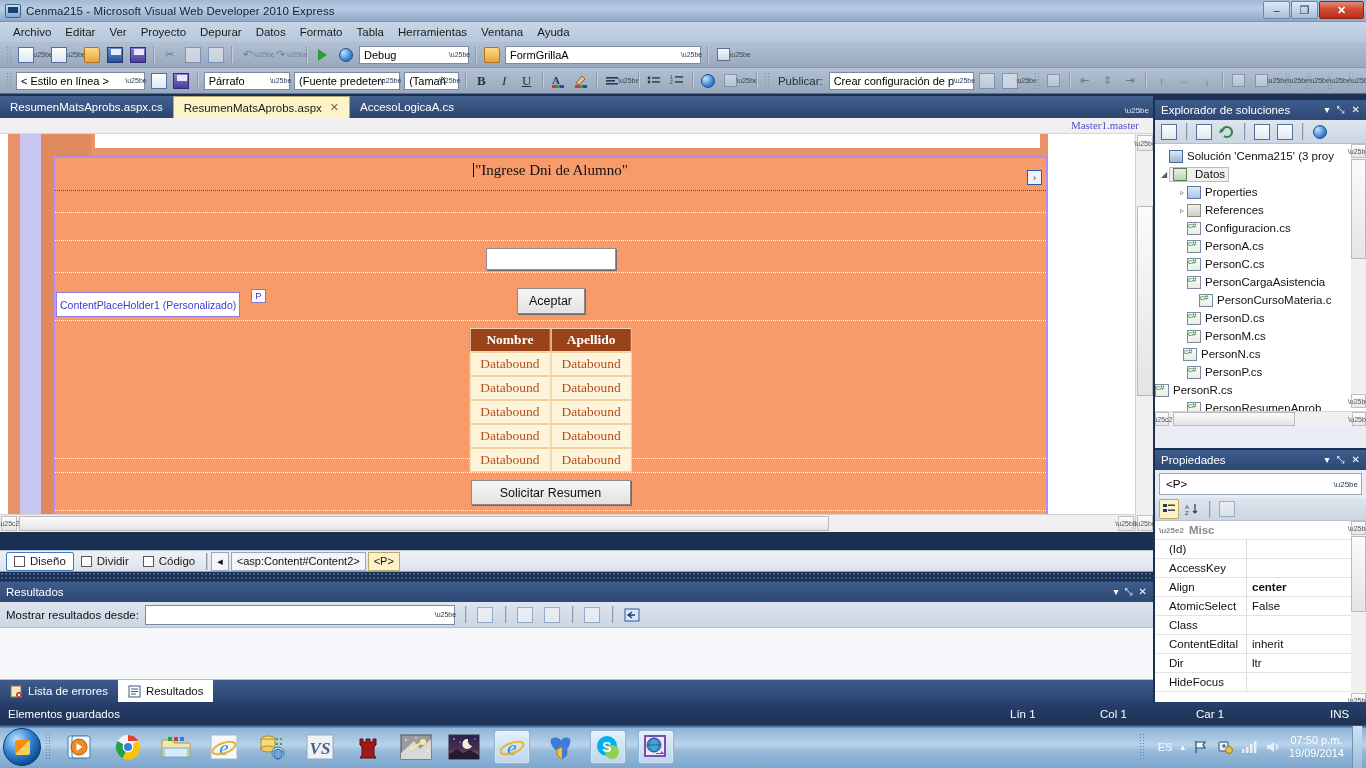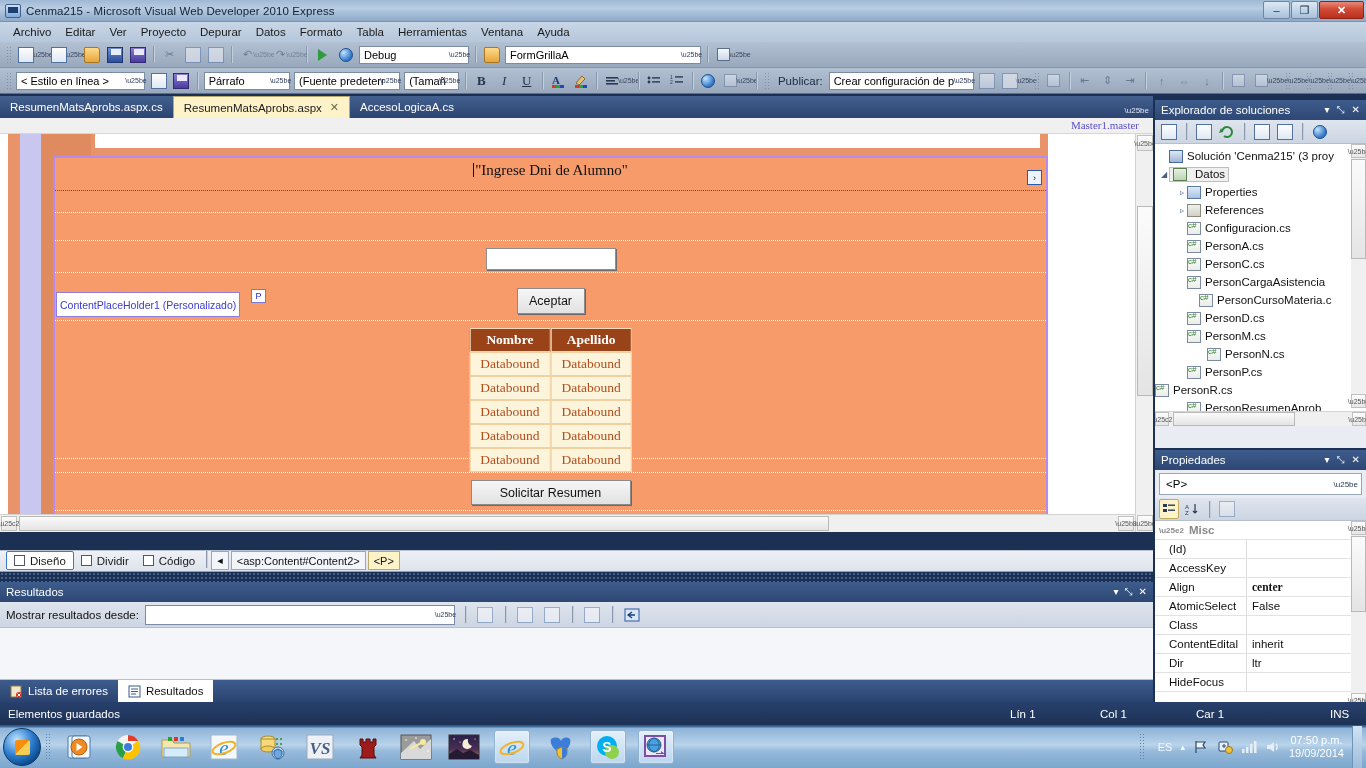--- a/index.html
+++ b/index.html
@@ -234,21 +234,21 @@
   .sb-thumb {
     position:absolute; background: linear-gradient(to bottom,#fbfbfb,#e4e4e4);
     border:1px solid #b9b9b9;
   }
 
   
   .viewbar {
     position:absolute; left:0; top: 550px; width: 1153px; height: 22px;
     background: linear-gradient(to bottom,#eef1f6,#dde3ec);
     border-top:1px solid #b9c2d0; border-bottom:1px solid #8fa0b8;
-    display:flex; align-items:flex-start; padding-left:6px;
+    display:flex; align-items:center; padding-left:6px;
   }
   .vm {
     height:19px; display:flex; align-items:center; gap:5px;
     padding: 0 7px; font-size: 11.5px; color:#1a1a1a; border-radius:2px;
   }
   .vm.sel { background:#fff; border:1px solid #3b7bbf; }
   .vm .box { width:11px;height:11px;border:1px solid #556; background:#fff; }
   .crumb {
     height:19px; display:flex;align-items:center; padding: 0 5px;
     font-size:11px; color:#111; border:1px solid #9aa7b8; background:#f2f5f9; margin-right:2px;
@@ -314,21 +314,21 @@
   .ticon.sln { background: linear-gradient(to bottom,#dfe8f5,#9fb6d6); border-color:#4a6a9c; }
   .ticon.proj { background: linear-gradient(to bottom,#e8f0e4,#bcd3b4); border-color:#5b7f52; }
   .ticon.prop { background: linear-gradient(to bottom,#dfeaf8,#a8c3e2); border-color:#5a7aa4; }
   .ticon.ref { background: linear-gradient(to bottom,#f1f1ee,#d0d0c6); border-color:#8a8a7c; }
   .tsel { background:#f0f0f0; border:1px solid #bdbdbd; padding: 0 3px; }
   .propgrid { background:#fff; font-size:11.5px; color:#111; }
   .prow { display:flex; height: 19px; border-bottom:1px solid #e2e2e2; }
   .pname { width: 92px; padding-left: 14px; display:flex;align-items:center;
            border-right:1px solid #dcdcdc; overflow:hidden; white-space:nowrap; }
   .pval { flex:1; padding-left: 5px; display:flex;align-items:center; white-space:nowrap; }
-  .pval.bold { font-weight:bold;font-family:Liberation Serif, serif; }
+  .pval.bold { font-weight:bold; }
   .pcat { display:flex; height:19px; align-items:center; color:#8a8a8a;
           font-weight:bold; padding-left:4px; background:#fff; border-bottom:1px solid #e2e2e2; }
   .pcombo { height: 22px; margin: 3px 4px; background:#fff; border:1px solid #9aa7b8;
             display:flex;align-items:center; padding-left:6px; font-size:11.5px; position:relative; }
 
   
   .statusbar {
     position:absolute; left:0; bottom: 43px; width: 1366px; height: 23px;
     background: linear-gradient(to bottom,#27406c,#1d3154);
     display:flex; align-items:center; color:#fff; font-size:11.5px; padding-left:8px;
@@ -854,21 +854,21 @@
         <span>PersonCursoMateria.c</span>
       </div>
       <div class="tnode" style="padding-left:32px">
         <span class="ticon cs"></span>
         <span>PersonD.cs</span>
       </div>
       <div class="tnode" style="padding-left:32px">
         <span class="ticon cs"></span>
         <span>PersonM.cs</span>
       </div>
-      <div class="tnode" style="padding-left:52px">
+      <div class="tnode" style="padding-left:28px">
         <span class="ticon cs"></span>
         <span>PersonN.cs</span>
       </div>
       <div class="tnode" style="padding-left:32px">
         <span class="ticon cs"></span>
         <span>PersonP.cs</span>
       </div>
       <div class="tnode" style="">
         <span class="ticon cs"></span>
         <span>PersonR.cs</span>

